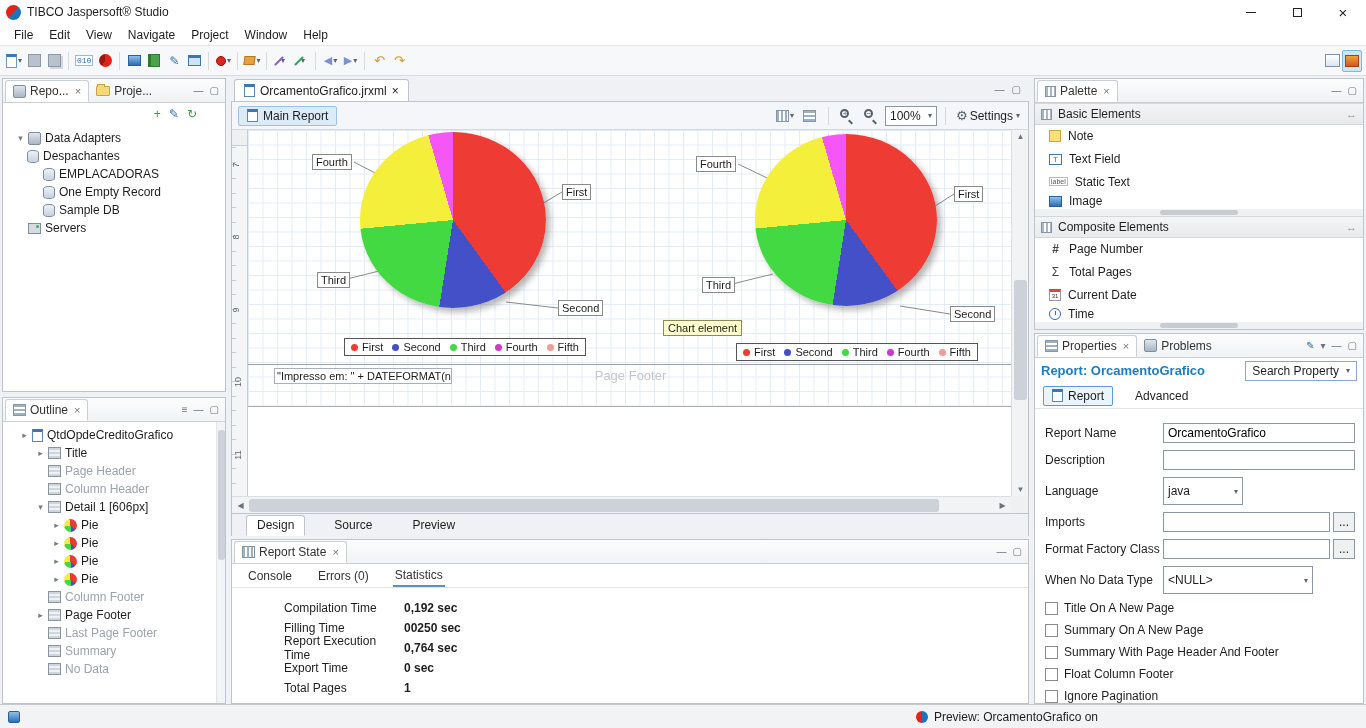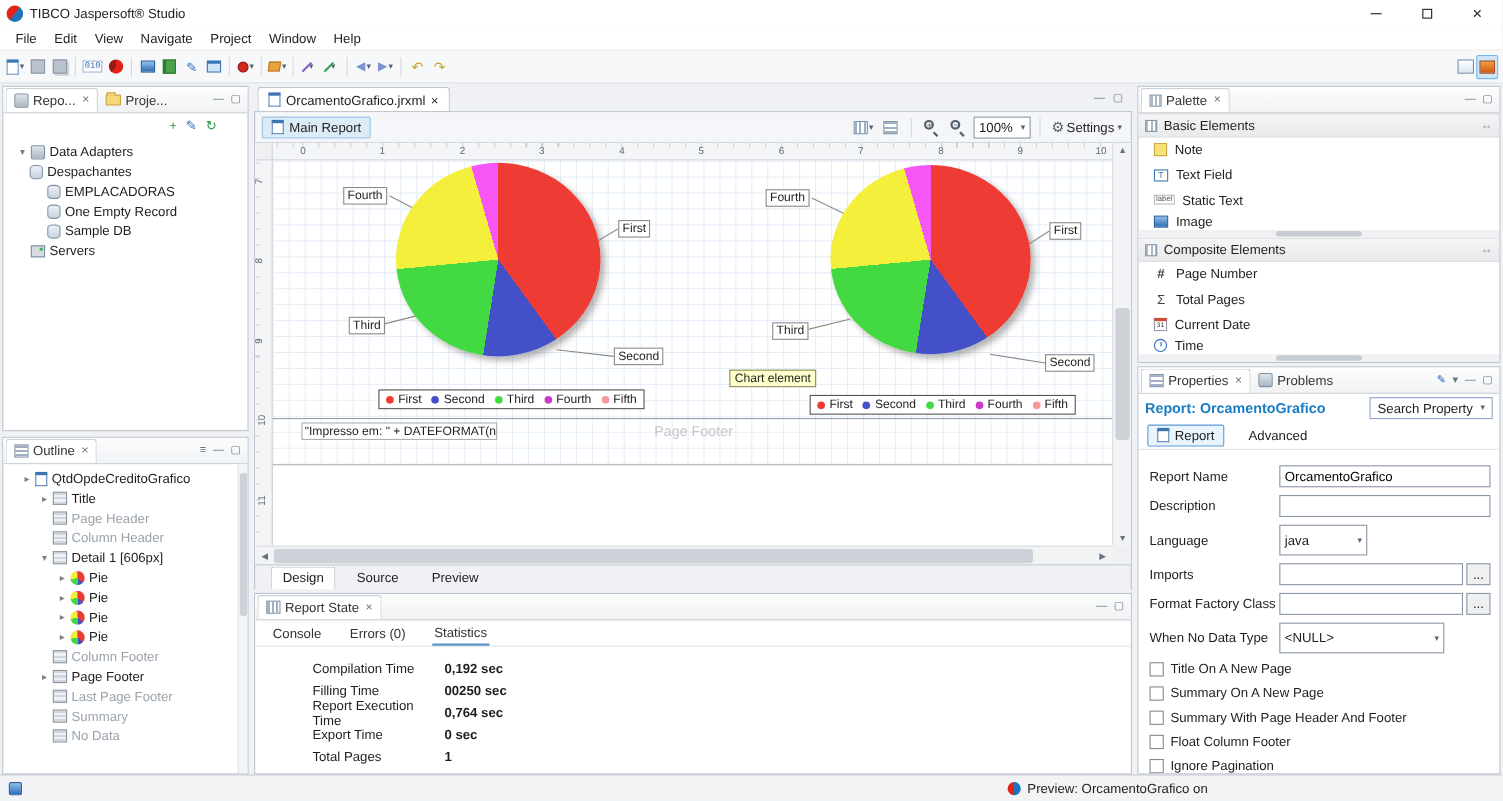--- a/index.html
+++ b/index.html
@@ -96,41 +96,41 @@
   .gear { color:#56606b; font-size:13px; }
 
   .viewport { height:384px; flex:none; position:relative; background:#fff; border:1px solid #bcc4cd; border-top:none; overflow:hidden; }
   .corner { position:absolute; left:0; top:0; width:16px; height:16px; background:#eef0f2; border-right:1px solid #c6ccd3; border-bottom:1px solid #c6ccd3; }
   .hruler { position:absolute; left:16px; top:0; right:17px; height:16px; background:#f4f5f7; border-bottom:1px solid #c6ccd3;
             background-image:repeating-linear-gradient(90deg,#c9ced4 0 1px,transparent 1px 14.5px); background-position:27px 0; background-size:auto 4px; background-repeat:repeat-x; }
   .hruler span { position:absolute; top:2px; font-size:9px; color:#5f6770; }
   .vruler { position:absolute; left:0; top:16px; width:16px; bottom:17px; background:#f4f5f7; border-right:1px solid #c6ccd3;
             background-image:repeating-linear-gradient(#c9ced4 0 1px,transparent 1px 14.5px); background-position:0 18px; background-size:4px auto; background-repeat:repeat-y; }
   .vruler span { position:absolute; left:1px; font-size:9px; color:#5f6770; transform:rotate(-90deg); }
-  .page { position:absolute; left:16px; top:16px; width:765px; height:277px; background:#fff; border-bottom:1px solid #a8aeb5;
+  .page { position:absolute; left:16px; top:0; width:765px; height:277px; background:#fff; border-bottom:1px solid #a8aeb5;
           background-image:linear-gradient(#e3edf8 1px,transparent 1px),linear-gradient(90deg,#e3edf8 1px,transparent 1px); background-size:14.5px 14.5px; }
   .pie { position:absolute; border-radius:50%; box-shadow:4px 4px 6px rgba(90,90,90,.45); }
   .callout { position:absolute; background:#fff; border:1px solid #8a8a8a; font-size:11px; padding:0 3px; line-height:14px; }
   .callout-svg { position:absolute; left:0; top:0; width:765px; height:277px; pointer-events:none; }
   .legend { position:absolute; height:18px; background:#fff; border:1px solid #555; display:flex; align-items:center; padding:0 6px; gap:9px; }
   .litem { display:flex; align-items:center; gap:4px; font-size:11px; }
   .dot { width:7px; height:7px; border-radius:50%; flex:none; }
   .chart-el { position:absolute; background:#ffffcb; border:1px solid #8a8a5a; font-size:11px; padding:1px 4px; }
   .bandline { position:absolute; left:0; top:234px; width:100%; height:1px; background:#9aa0a7; }
   .expr { position:absolute; left:26px; top:238px; width:178px; height:16px; border:1px solid #aab0b6; font-size:11px; line-height:14px; padding:0 2px; overflow:hidden; white-space:nowrap; background:#fff; }
   .pfooter-text { position:absolute; left:0; top:238px; width:100%; text-align:center; color:#c3c6ca; font-size:13px; }
   .evscroll { position:absolute; right:0; top:0; width:17px; bottom:17px; background:#f2f3f5; border-left:1px solid #dadde1; }
   .ehscroll { position:absolute; left:0; bottom:0; right:17px; height:17px; background:#f2f3f5; border-top:1px solid #dadde1; display:flex; align-items:center; }
   .scorner { position:absolute; right:0; bottom:0; width:17px; height:17px; background:#eef0f2; }
   .sarrow { width:17px; text-align:center; color:#6b7380; font-size:8px; }
   .hthumb { height:13px; background:#cdd2d8; border-radius:3px; flex:none; }
   .evscroll .sarrow { display:block; }
   .evthumb { position:absolute; left:2px; width:13px; background:#cdd2d8; border-radius:3px; }
 
-  .dsptabs { height:22px; flex:none; background:#eff1f4; display:flex; align-items:flex-end; padding-left:14px; gap:8px; border-left:1px solid #bcc4cd; border-right:1px solid #bcc4cd; }
+  .dsptabs { height:22px; flex:none; background:#eff1f4; display:flex; align-items:flex-end; padding-left:14px; gap:18px; border-left:1px solid #bcc4cd; border-right:1px solid #bcc4cd; }
   .dtab { padding:2px 10px 3px; font-size:12px; border:1px solid transparent; }
   .dtab.sel { background:#fff; border-color:#bcc4cd; border-bottom-color:#fff; border-radius:3px 3px 0 0; }
 
   .rstate { flex:1; margin-top:3px; }
   .rtabs { height:24px; flex:none; display:flex; align-items:center; gap:22px; padding-left:14px; border-bottom:1px solid #e1e4e8; }
   .rtab { font-size:12px; color:#333; padding:3px 2px; }
   .rtab.sel { border-bottom:2px solid #5a92c8; }
   .stats { padding:10px 0 0 52px; }
   .srow { height:20px; display:flex; align-items:center; }
   .slabel { width:120px; }

